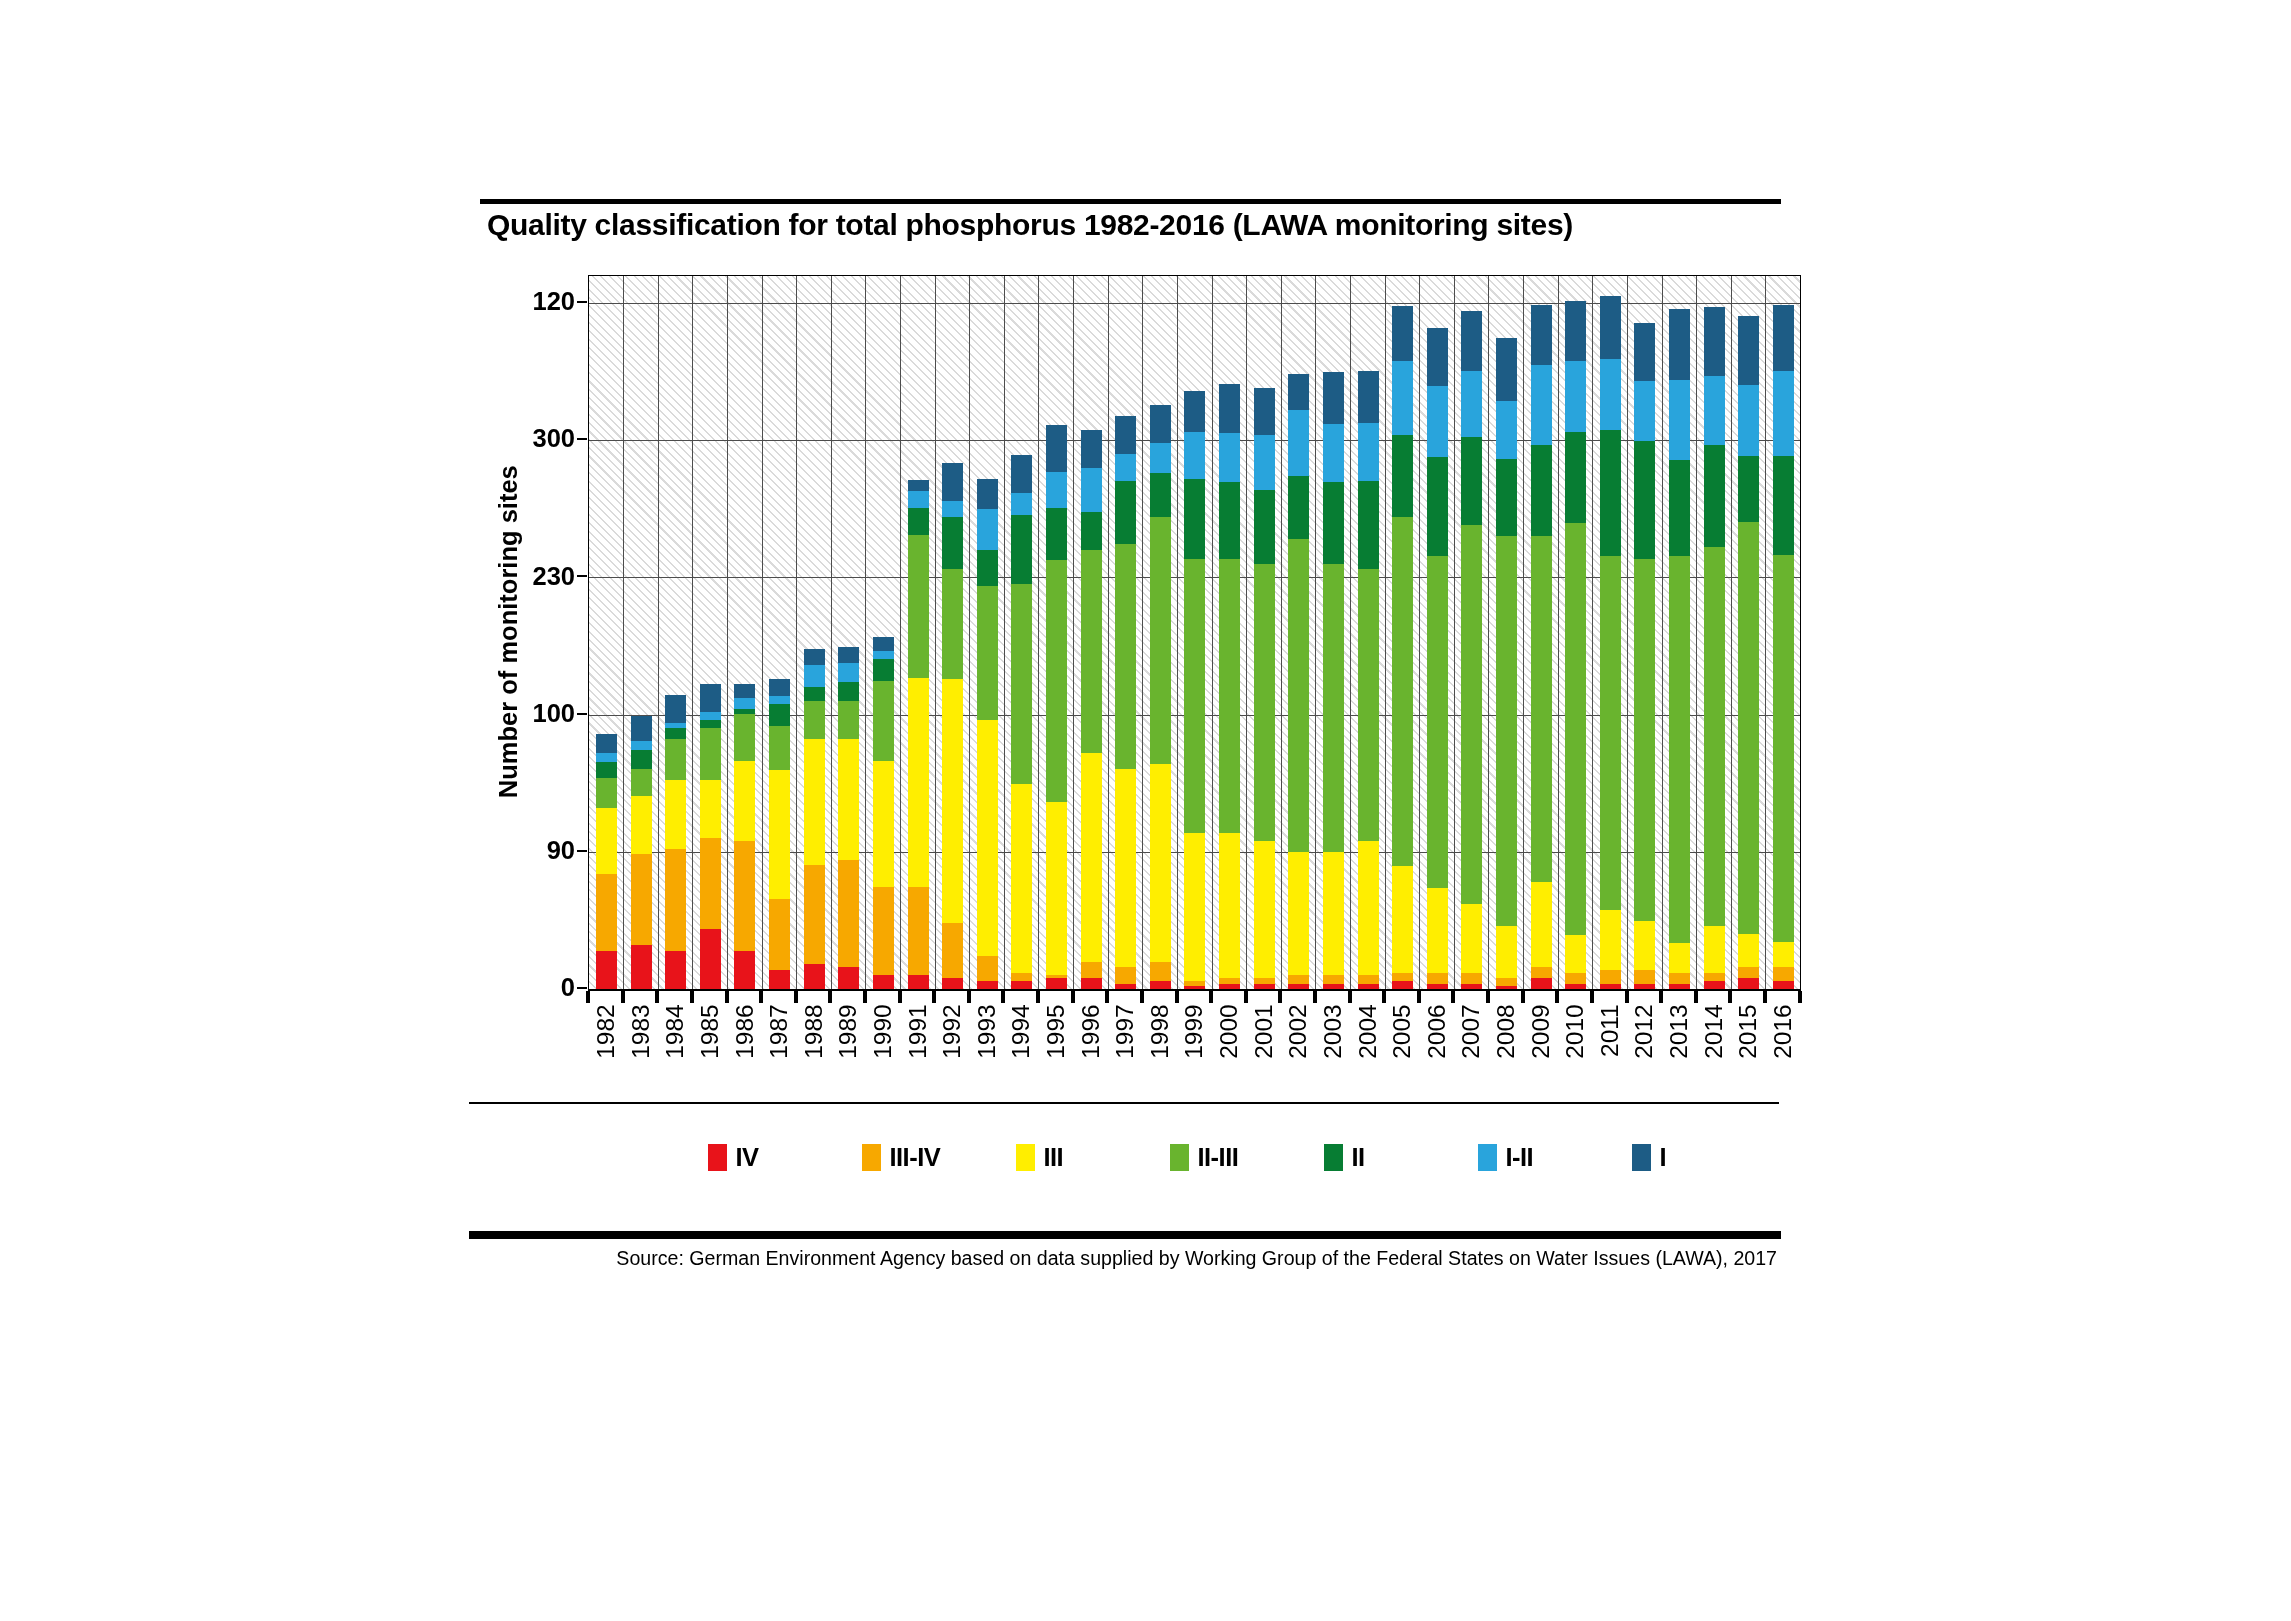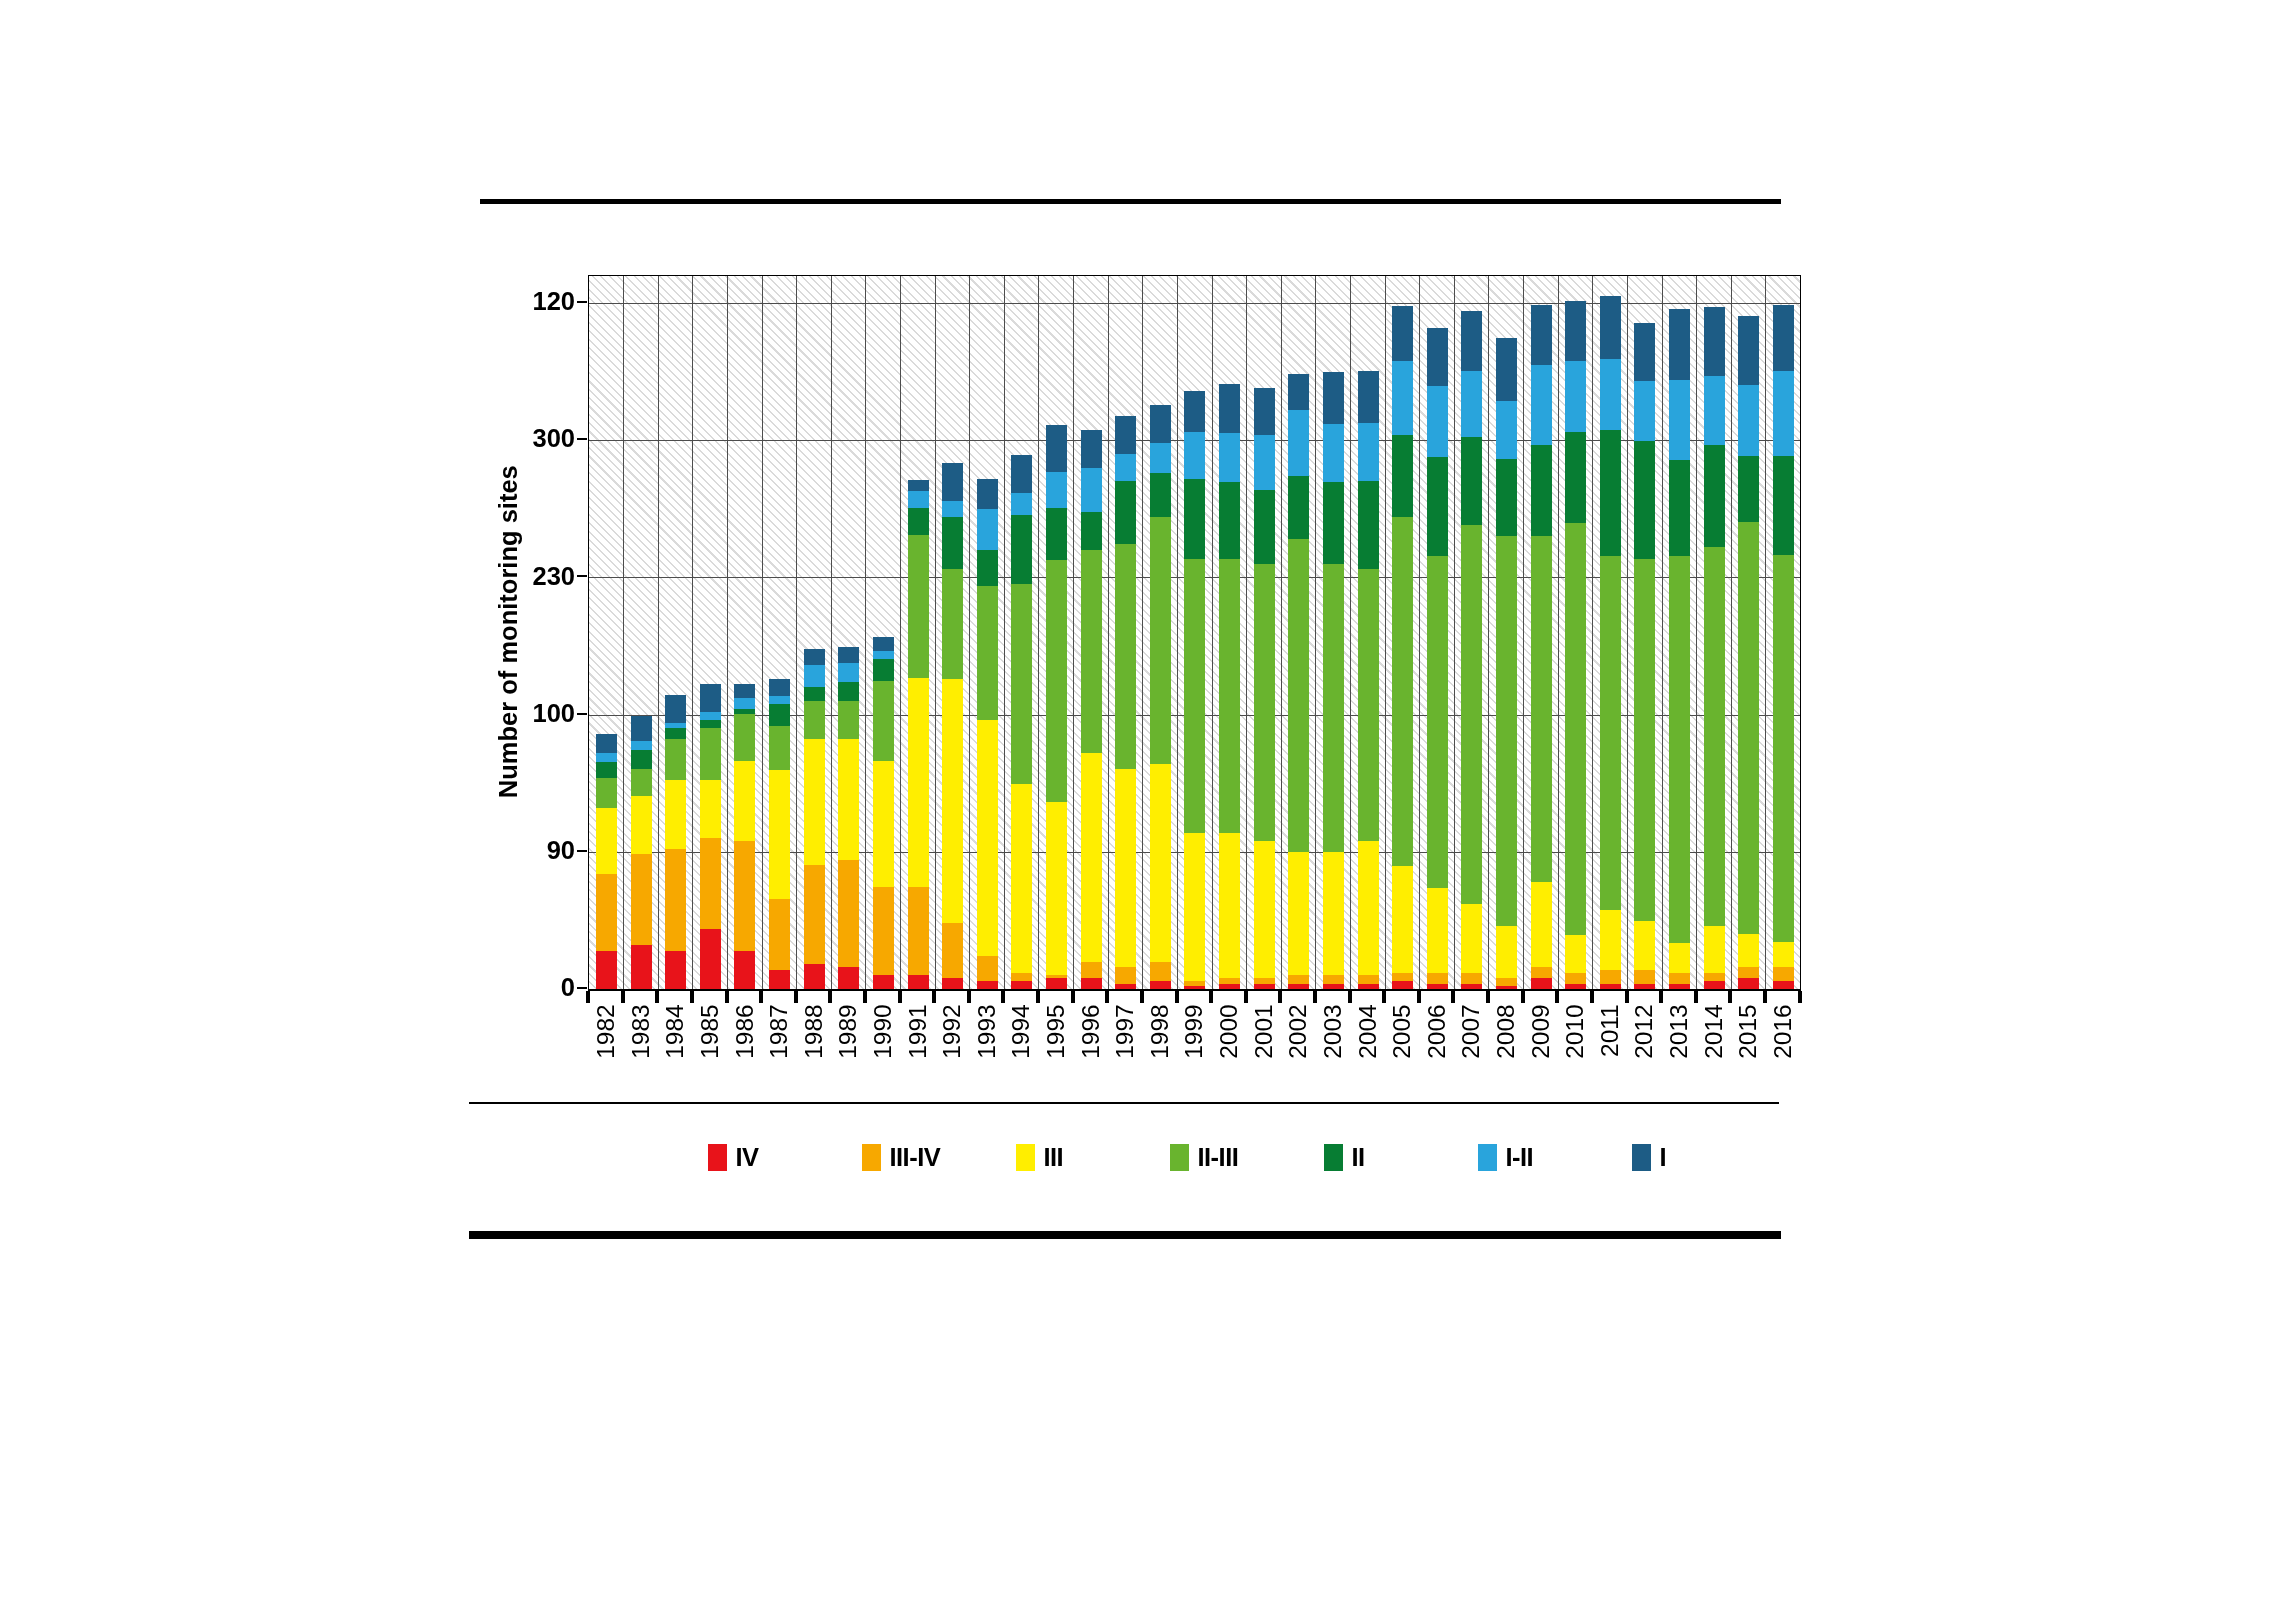--- a/index.html
+++ b/index.html
@@ -31,20 +31,21 @@
   .legend-label{font-size:25.5px;font-weight:bold;letter-spacing:-0.5px;}
   .source{position:absolute;right:515px;top:1247px;font-size:19.6px;}
 </style>
 </head>
 <body>
 
 <div class="page">
 
   <div class="rule" style="left:480px;top:199px;width:1301px;height:4.9px;"></div>
 
+  <div class="title">Quality classification for total phosphorus 1982-2016 (LAWA monitoring sites)</div>
 
   <div class="chart">
     <div class="ytitle">Number of monitoring sites</div>
     <div id="yaxis">
         <div class="ylab" style="left: 506px; top: 975px;">0</div>
         <div class="ytick" style="left: 577px; top: 987px;"></div>
         <div class="ylab" style="left: 506px; top: 838px;">90</div>
         <div class="ytick" style="left: 577px; top: 850px;"></div>
         <div class="ylab" style="left: 506px; top: 701px;">100</div>
         <div class="ytick" style="left: 577px; top: 713px;"></div>
@@ -514,15 +515,16 @@
         <div class="legend-label">I-II</div>
       </div>
       <div class="legend-item">
         <div class="swatch" style="background: rgb(29, 92, 133);"></div>
         <div class="legend-label">I</div>
       </div>
     </div>
 
   <div class="rule" style="left:469px;top:1231px;width:1312px;height:7.8px;"></div>
 
+  <div class="source">Source: German Environment Agency based on data supplied by Working Group of the Federal States on Water Issues (LAWA), 2017</div>
 
 </div>
 
 
 </body></html>

